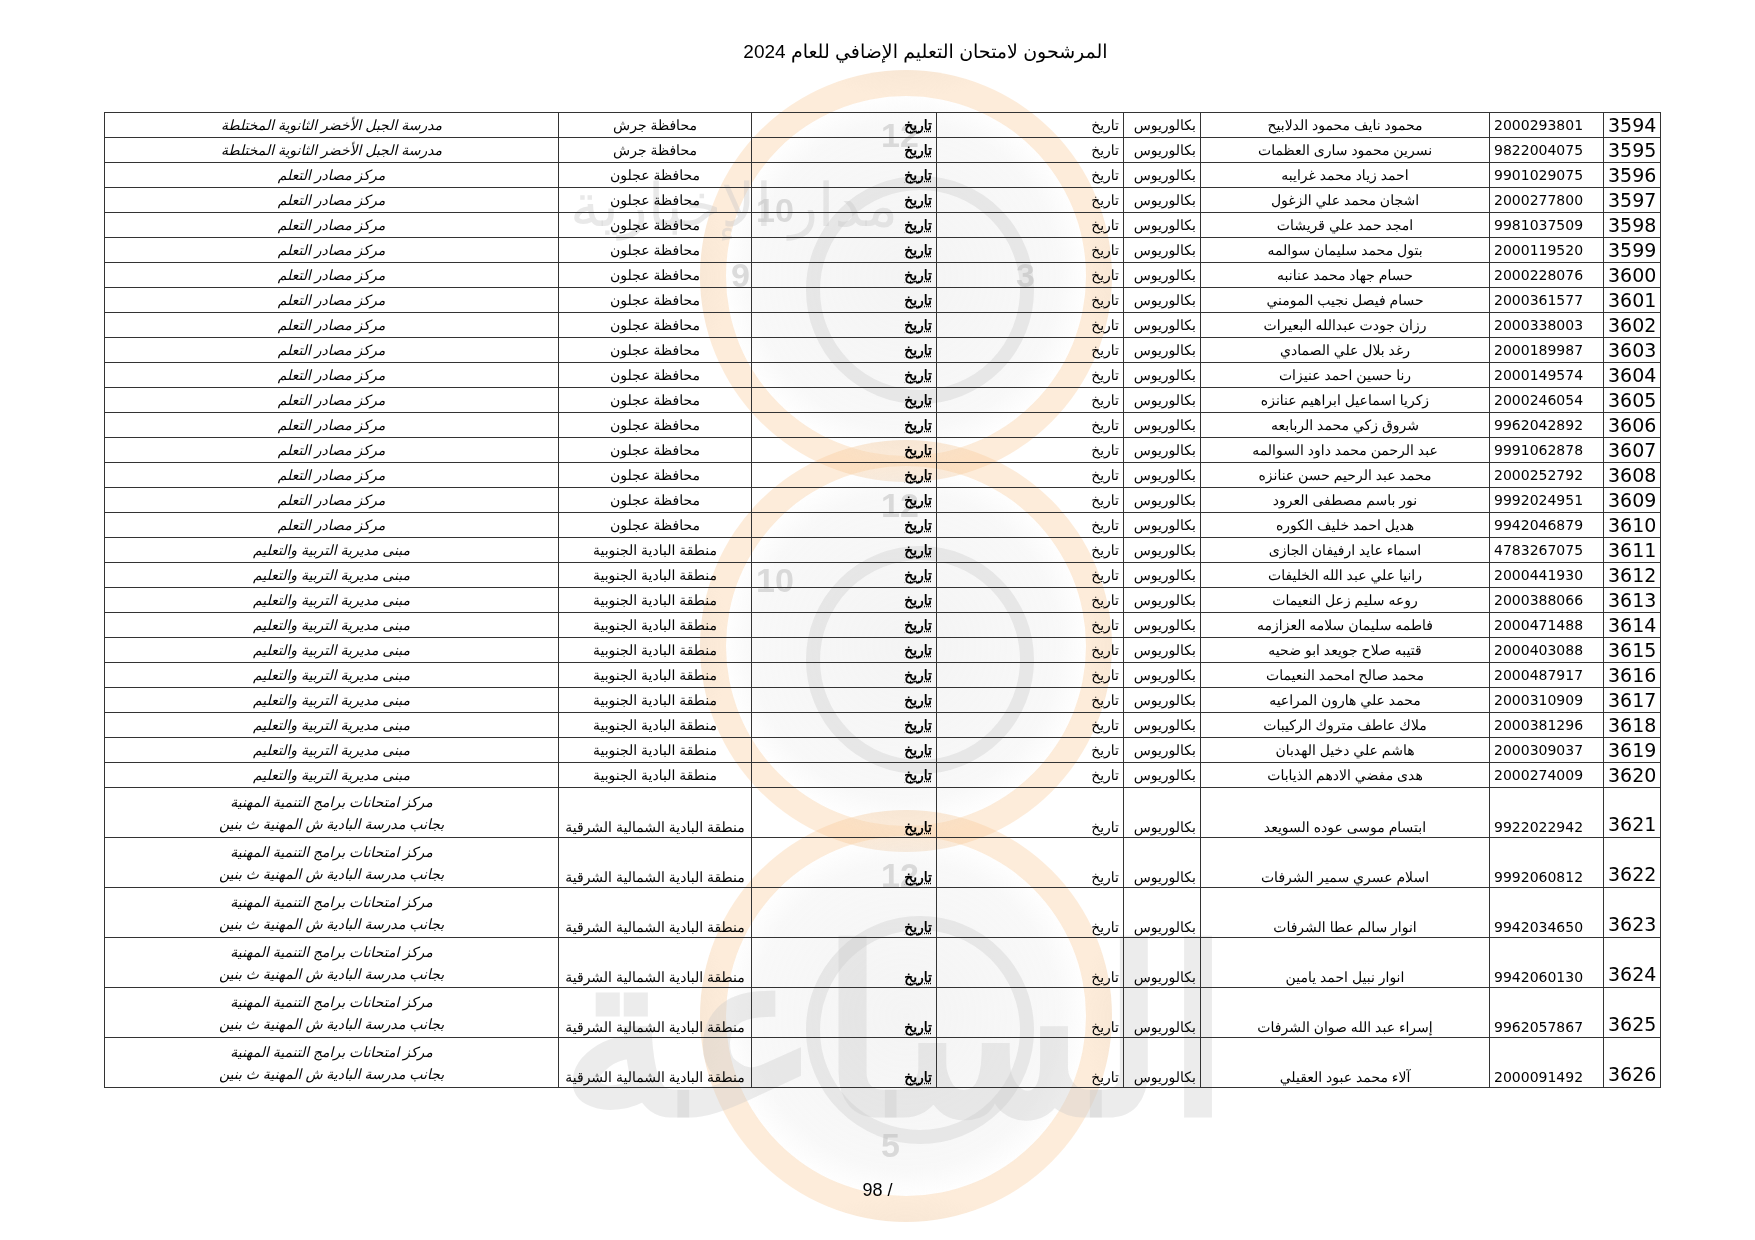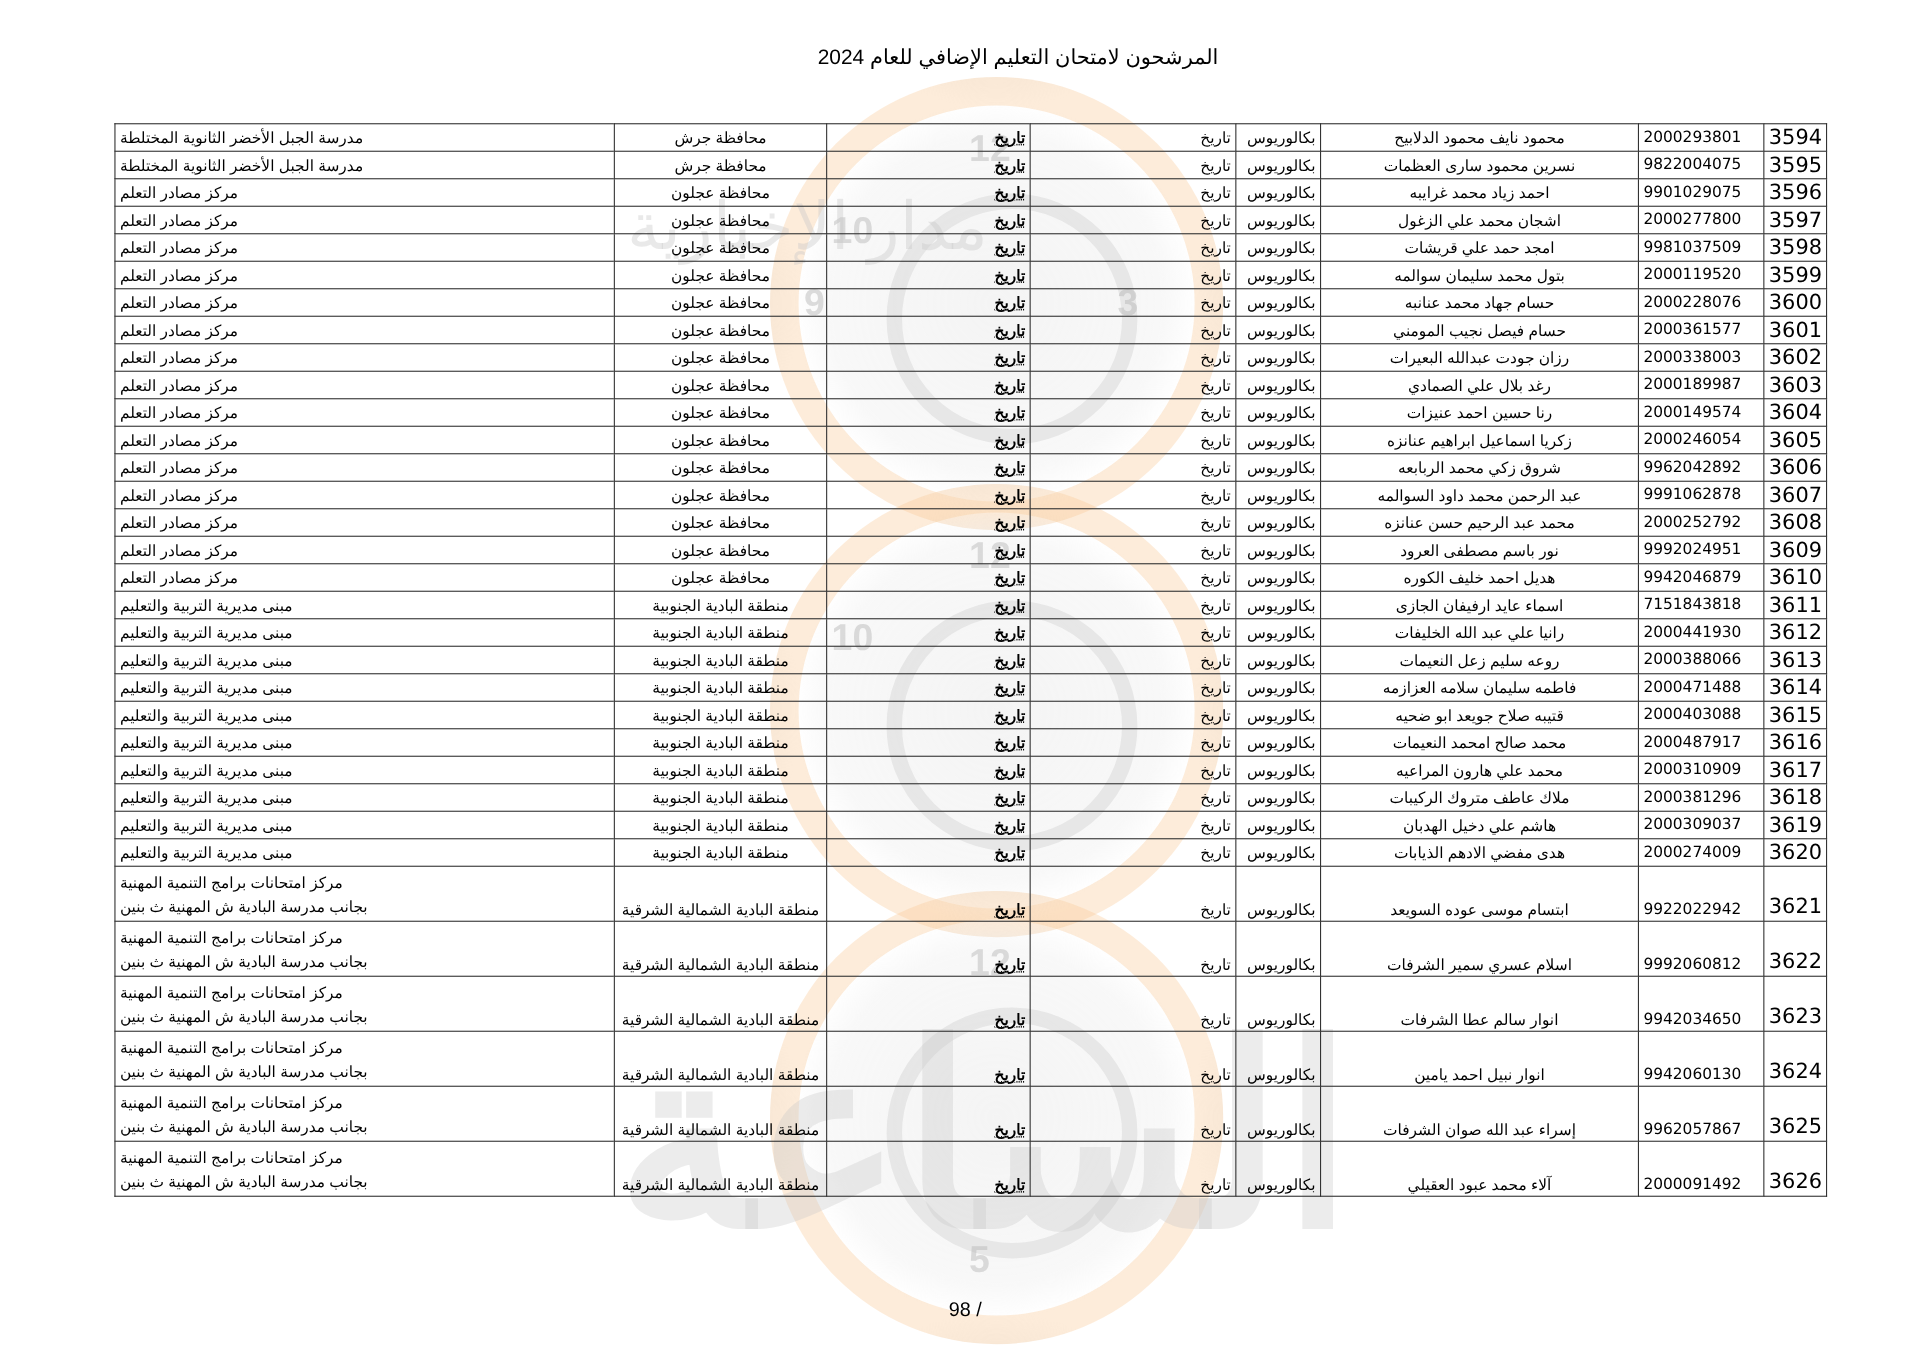--- a/index.html
+++ b/index.html
@@ -40,21 +40,21 @@
   }
   table.candidates tr.tall td { height: 47px; vertical-align: bottom; padding-bottom: 2px; }
   table.candidates tr.tall td.center-col { line-height: 22px; }
   .c-seq { width: 40px; text-align: left; font-family: "DejaVu Sans", sans-serif; font-size: 19px; }
   .c-id { width: 105px; text-align: left; font-family: "DejaVu Sans", sans-serif; font-size: 14px; }
   .c-name { width: 280px; text-align: center; }
   .c-degree { width: 68px; text-align: right; }
   .c-date1 { width: 178px; text-align: right; }
   .c-date2 { width: 176px; text-align: right; font-weight: bold; text-decoration: underline dotted; }
   .c-dir { width: 184px; text-align: center; }
-  .c-center { width: 445px; text-align: left; }
+  .c-center { width: 445px; text-align: center; font-style: italic; }
 </style>
 </head>
 <body>
 
 <div class="watermark wm-clock" style="left:700px; top:70px;">
   <div class="inner"></div>
   <span class="num" style="left:155px; top:20px;">12</span>
   <span class="num" style="left:30px; top:95px;">10</span>
   <span class="num" style="left:5px; top:160px;">9</span>
   <span class="num" style="left:290px; top:160px;">3</span>
@@ -241,21 +241,21 @@
         <td class="c-id">9942046879</td>
         <td class="c-name">هديل احمد خليف الكوره</td>
         <td class="c-degree">بكالوريوس</td>
         <td class="c-date1">تاريخ</td>
         <td class="c-date2">تاريخ</td>
         <td class="c-dir">محافظة عجلون</td>
         <td class="c-center center-col">مركز مصادر التعلم</td>
       </tr>
       <tr>
         <td class="c-seq">3611</td>
-        <td class="c-id">7151843818</td>
+        <td class="c-id">4783267075</td>
         <td class="c-name">اسماء عايد ارفيفان الجازى</td>
         <td class="c-degree">بكالوريوس</td>
         <td class="c-date1">تاريخ</td>
         <td class="c-date2">تاريخ</td>
         <td class="c-dir">منطقة البادية الجنوبية</td>
         <td class="c-center center-col">مبنى مديرية التربية والتعليم</td>
       </tr>
       <tr>
         <td class="c-seq">3612</td>
         <td class="c-id">2000441930</td>

